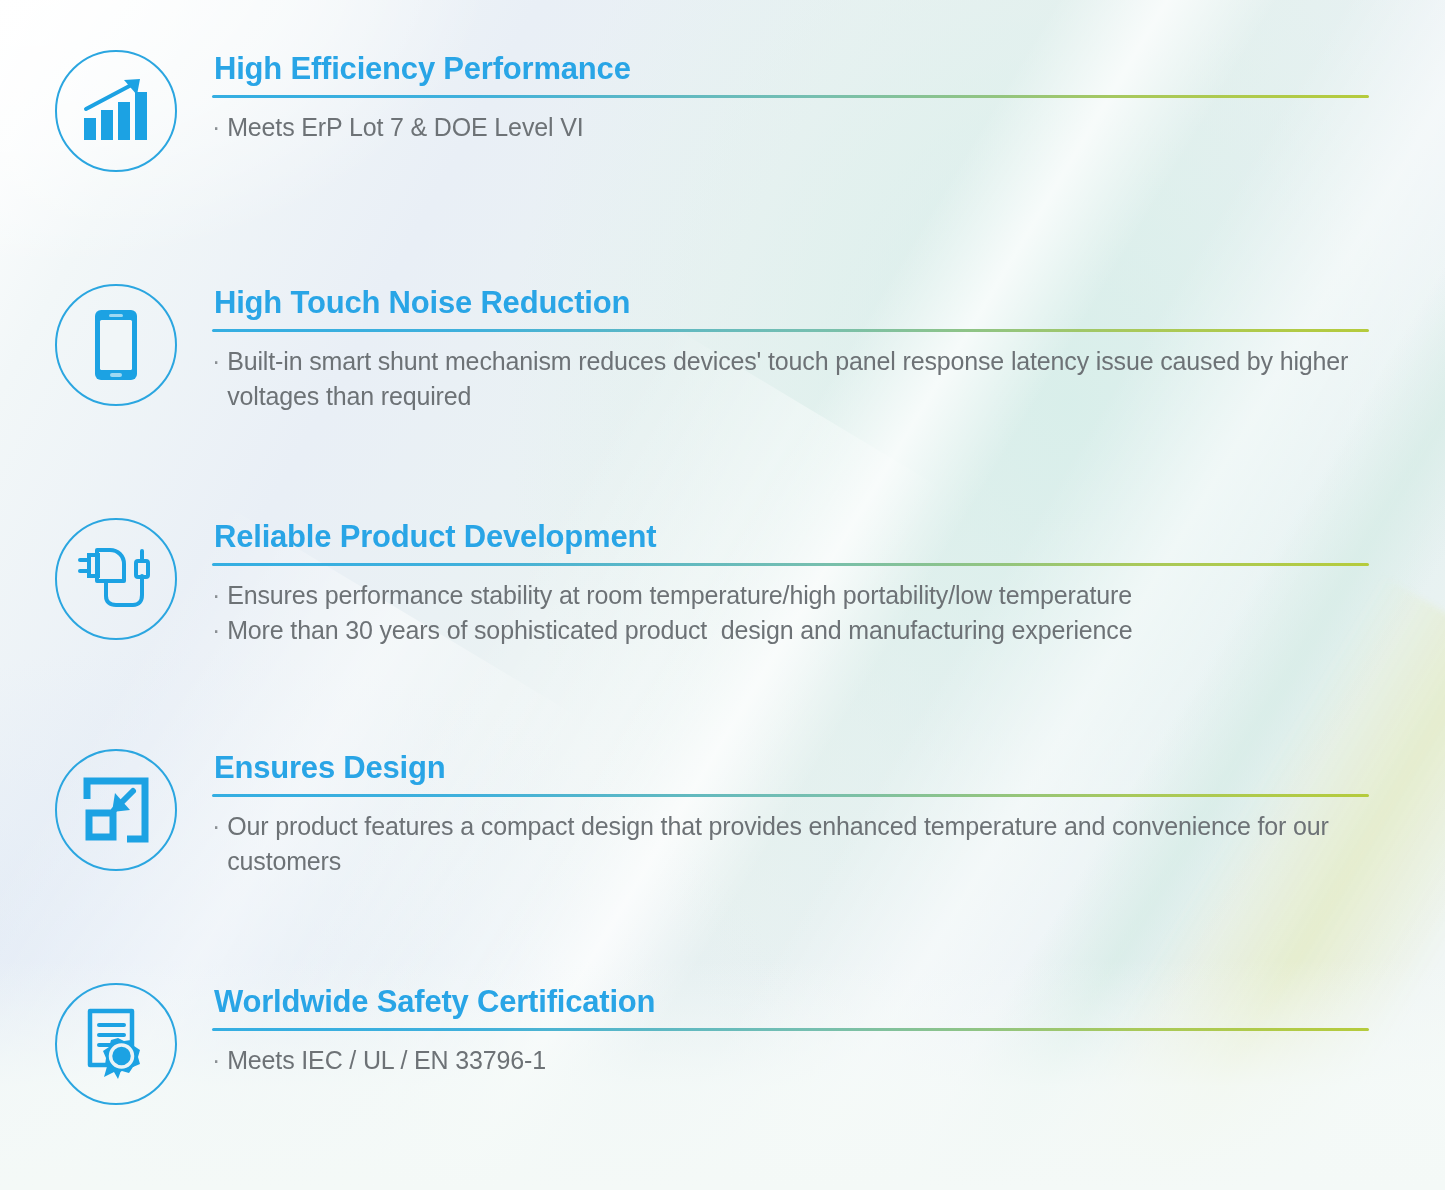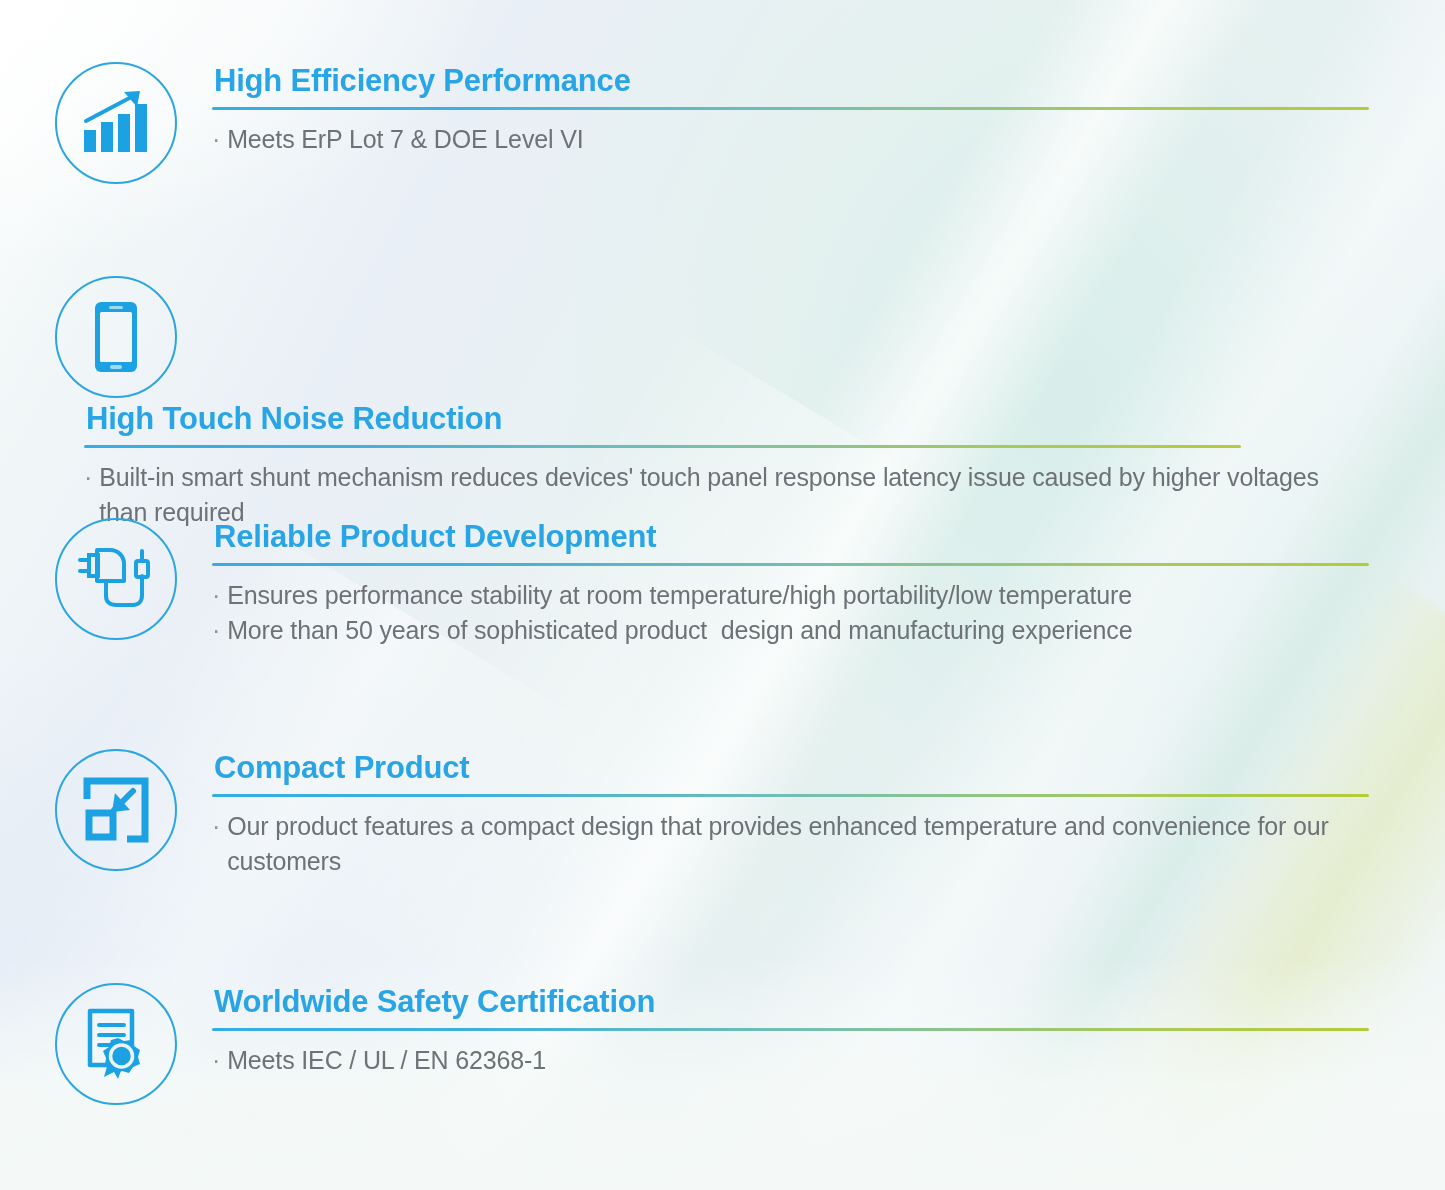--- a/index.html
+++ b/index.html
@@ -134,22 +134,22 @@
     z-index: 5;
     padding: 0;
   }
   .feature {
     position: absolute;
     display: flex;
     align-items: flex-start;
     left: 52px;
     width: 1318px;
   }
-  .feature-1 { top: 60px; }
-  .feature-2 { top: 274px; flex-direction: column; }
+  .feature-1 { top: 48px; }
+  .feature-2 { top: 282px; }
   .feature-3 { top: 516px; }
   .feature-4 { top: 747px; }
   .feature-5 { top: 981px; justify-content: flex-end; }
 
   .icon-wrap {
     flex: 0 0 auto;
     width: 128px;
     display: flex;
     justify-content: center;
     padding-top: 2px;
@@ -302,39 +302,39 @@
       <div class="feature-body">
         <div class="feature-title">Reliable Product Development</div>
         <div class="feature-divider"></div>
         <ul class="feature-lines">
           <li class="feature-line">
             <span class="bullet-dot">·</span>
             <span class="line-text">Ensures performance stability at room temperature/high portability/low temperature</span>
           </li>
           <li class="feature-line">
             <span class="bullet-dot">·</span>
-            <span class="line-text">More than 50 years of sophisticated product  design and manufacturing experience</span>
+            <span class="line-text">More than 30 years of sophisticated product  design and manufacturing experience</span>
           </li>
         </ul>
       </div>
     </div>
 
     <div class="feature feature-4">
       <div class="icon-wrap">
         <div class="icon-circle">
           <svg width="66" height="66" viewBox="0 0 66 66" fill="none" aria-hidden="true">
             <path d="M4 22 V4 H62 V62 H44" stroke="#1CA2E3" stroke-width="7" fill="none"></path>
             <rect x="6" y="36" width="24" height="24" stroke="#1CA2E3" stroke-width="7" fill="none"></rect>
             <path d="M50 14 L31 33" stroke="#1CA2E3" stroke-width="6" stroke-linecap="round"></path>
             <path d="M47 33 L29 35 L32 16 Z" fill="#1CA2E3"></path>
           </svg>
         </div>
       </div>
       <div class="feature-body">
-        <div class="feature-title">Compact Product</div>
+        <div class="feature-title">Ensures Design</div>
         <div class="feature-divider"></div>
         <ul class="feature-lines">
           <li class="feature-line">
             <span class="bullet-dot">·</span>
             <span class="line-text">Our product features a compact design that provides enhanced temperature and convenience for our customers</span>
           </li>
         </ul>
       </div>
     </div>
 
@@ -351,20 +351,20 @@
             <circle cx="39.5" cy="49" r="11" fill="#1CA2E3" stroke="#EAF3F6" stroke-width="3.5"></circle>
           </svg>
         </div>
       </div>
       <div class="feature-body">
         <div class="feature-title">Worldwide Safety Certification</div>
         <div class="feature-divider"></div>
         <ul class="feature-lines">
           <li class="feature-line">
             <span class="bullet-dot">·</span>
-            <span class="line-text">Meets IEC / UL / EN 62368-1</span>
+            <span class="line-text">Meets IEC / UL / EN 33796-1</span>
           </li>
         </ul>
       </div>
     </div>
 
   </div>
 </div>
 
 </body></html>

